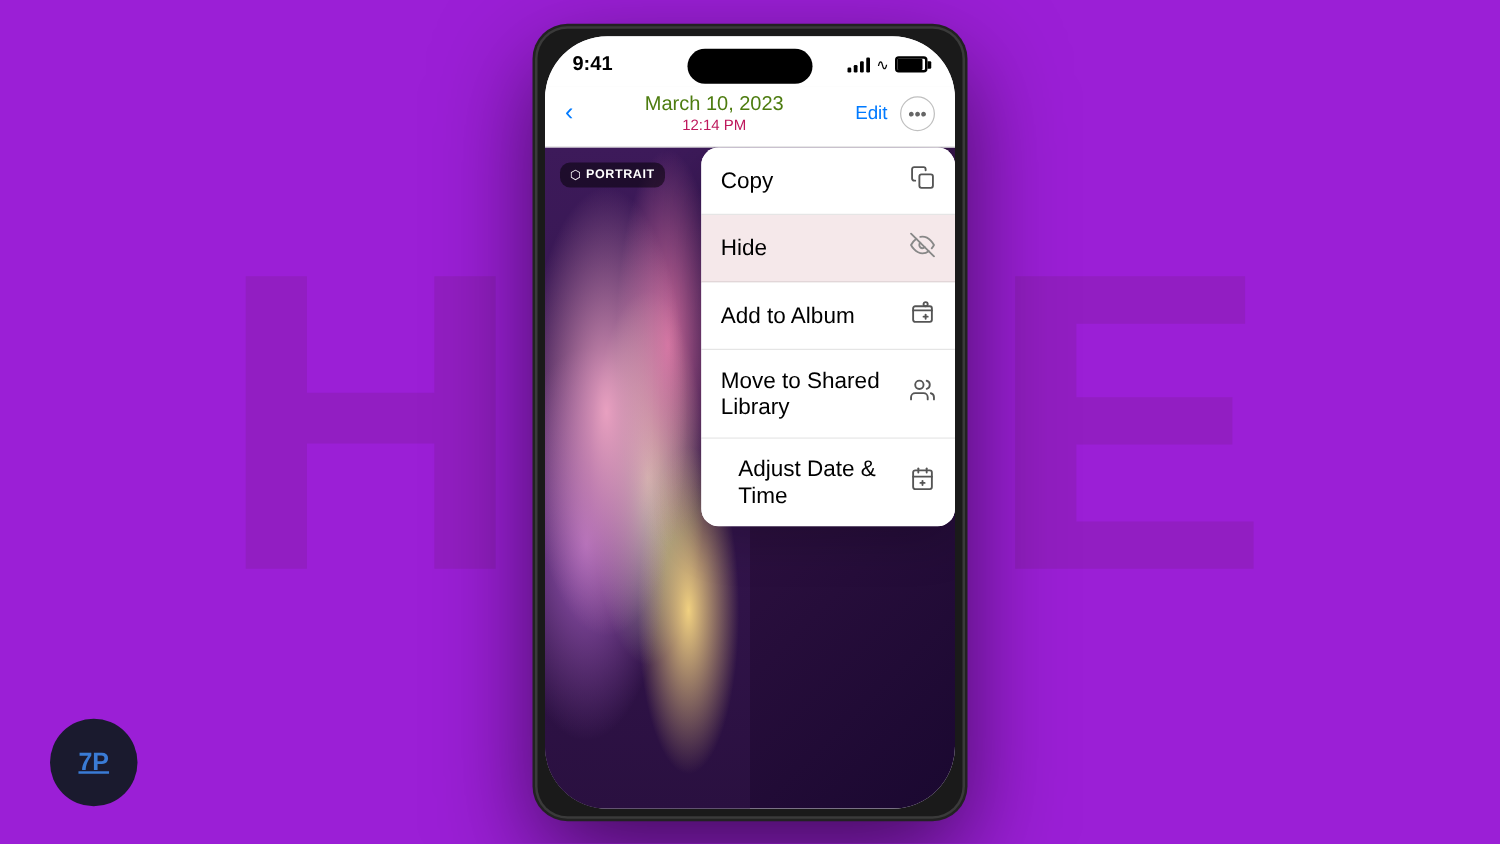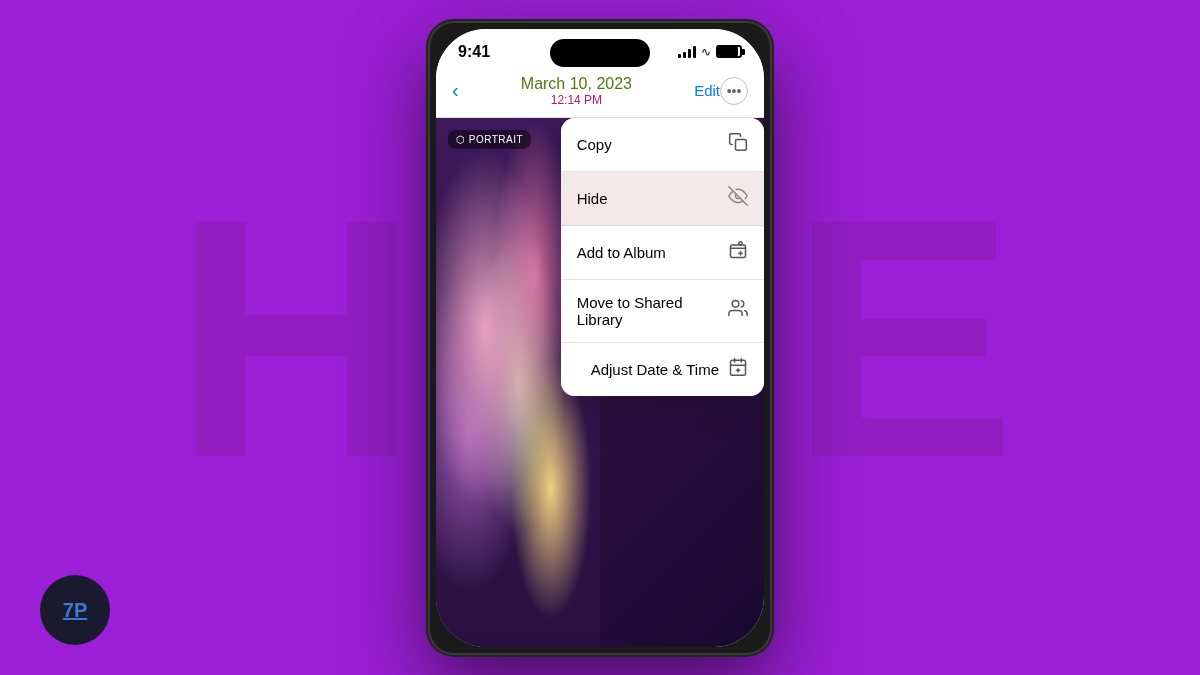--- a/index.html
+++ b/index.html
@@ -205,20 +205,21 @@
     }
 
     .nav-time {
       font-size: 12px;
       color: #be185d;
     }
 
     .nav-actions {
       display: flex;
       align-items: center;
+      gap: 10px;
     }
 
     .nav-edit {
       color: #007aff;
       font-size: 15px;
       font-weight: 400;
     }
 
     .nav-more {
       width: 28px;
@@ -279,21 +280,21 @@
     }
 
     .portrait-badge-icon {
       color: white;
       font-size: 10px;
     }
 
     .portrait-badge-text {
       color: white;
       font-size: 10px;
-      font-weight: 400;
+      font-weight: 700;
       letter-spacing: 0.5px;
     }
 
     
     .context-menu {
       position: absolute;
       top: 0;
       right: 0;
       width: 62%;
       background: rgba(248, 248, 248, 0.97);
@@ -316,21 +317,21 @@
     .menu-item:last-child {
       border-bottom: none;
       padding-left: 30px;
     }
 
     .menu-item.active {
       background: #f5e8ea;
     }
 
     .menu-item-label {
-      font-size: 15px;
+      font-size: 18px;
       color: #000;
       font-weight: 400;
     }
 
     .menu-item-icon {
       font-size: 18px;
       color: #555;
     }
 
     .menu-item.hide-item .menu-item-label {

